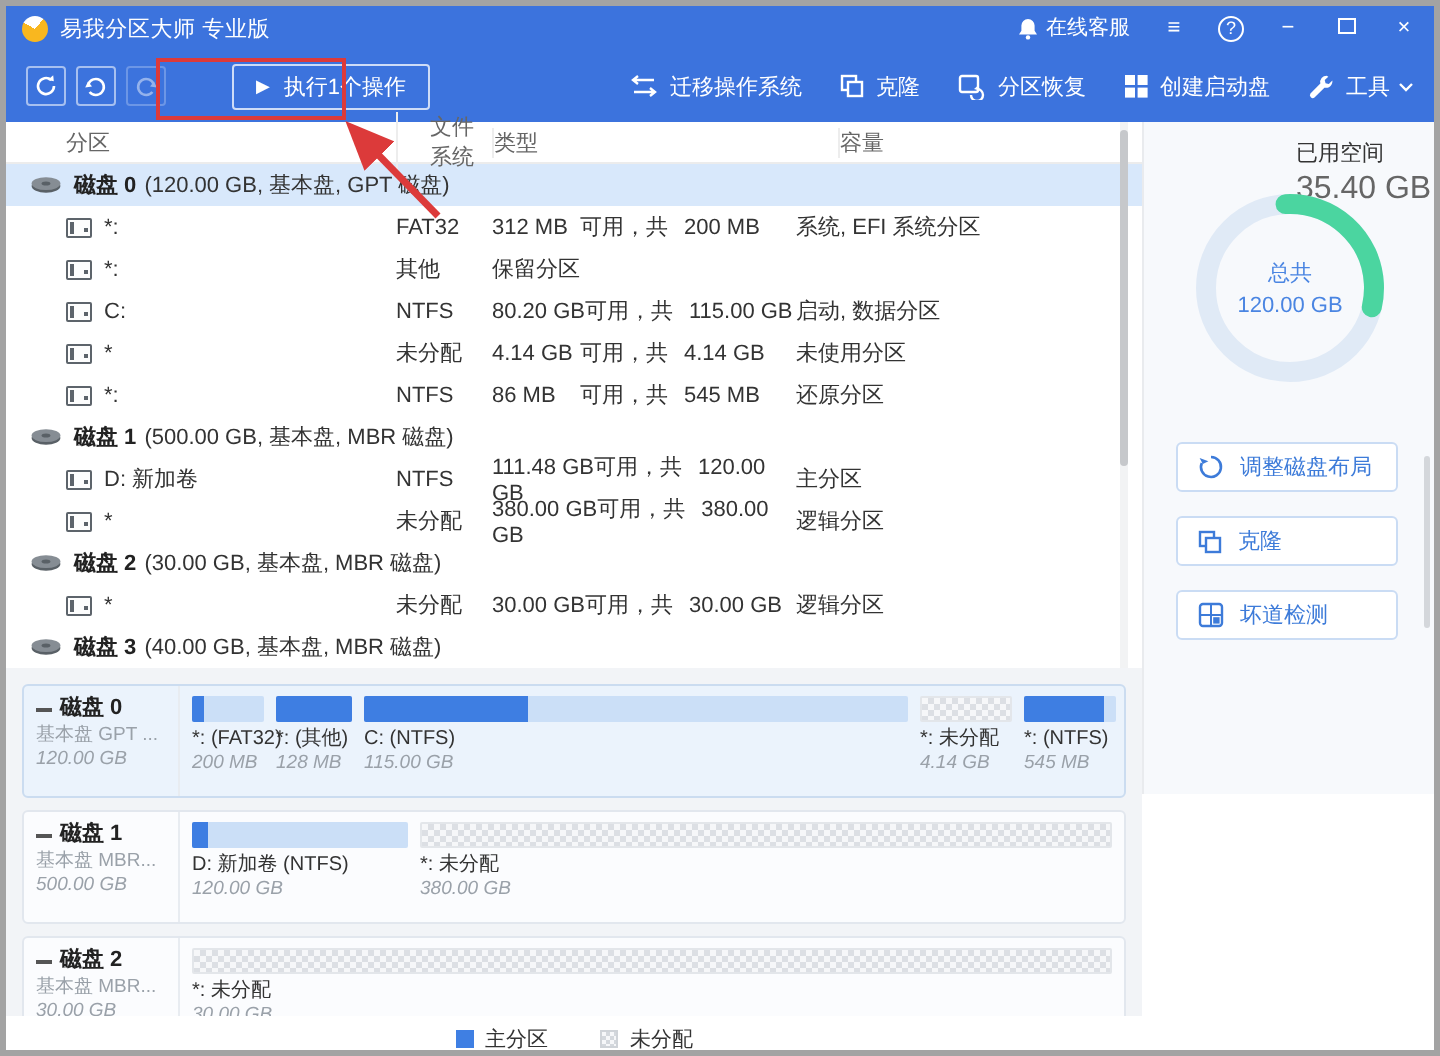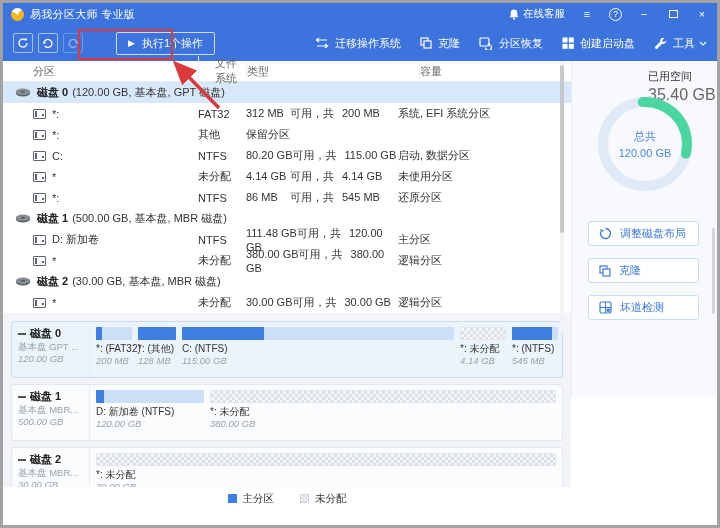--- a/index.html
+++ b/index.html
@@ -332,20 +332,33 @@
           </div>
           <div class="trow part">
             <span class="cell c-name">
               <span class="p-icon"></span>
               <span class="pname">*</span>
             </span>
             <span class="cell c-fs">未分配</span>
             <span class="cell c-cap"><span class="cap-free">30.00 GB</span><span class="cap-label">可用，共</span><span class="cap-total">30.00 GB</span></span>
             <span class="cell c-type">逻辑分区</span>
           </div>
+          <div class="trow disk">
+            <span class="cell c-name">
+              <span class="ic d-icon">
+                <svg width="16" height="9" viewBox="0 0 16 9">
+                  <ellipse cx="8" cy="5" rx="7.2" ry="3.4" fill="#596066"></ellipse>
+                  <ellipse cx="8" cy="3.8" rx="7.2" ry="3.2" fill="#868d94"></ellipse>
+                  <ellipse cx="8" cy="3.8" rx="2.2" ry="1" fill="#596066"></ellipse>
+                </svg>
+              </span>
+              <span class="dname">磁盘 3</span>
+              <span class="ddetail">(40.00 GB, 基本盘, MBR 磁盘)</span>
+            </span>
+          </div>
         </div>
       <div class="vscroll">
           <div class="vthumb"></div>
         </div>
 
       <div class="maps" id="maps">
           <div class="maprow selected">
             <div class="mlabel">
               <div class="l1">
                 <span class="dash"></span>

